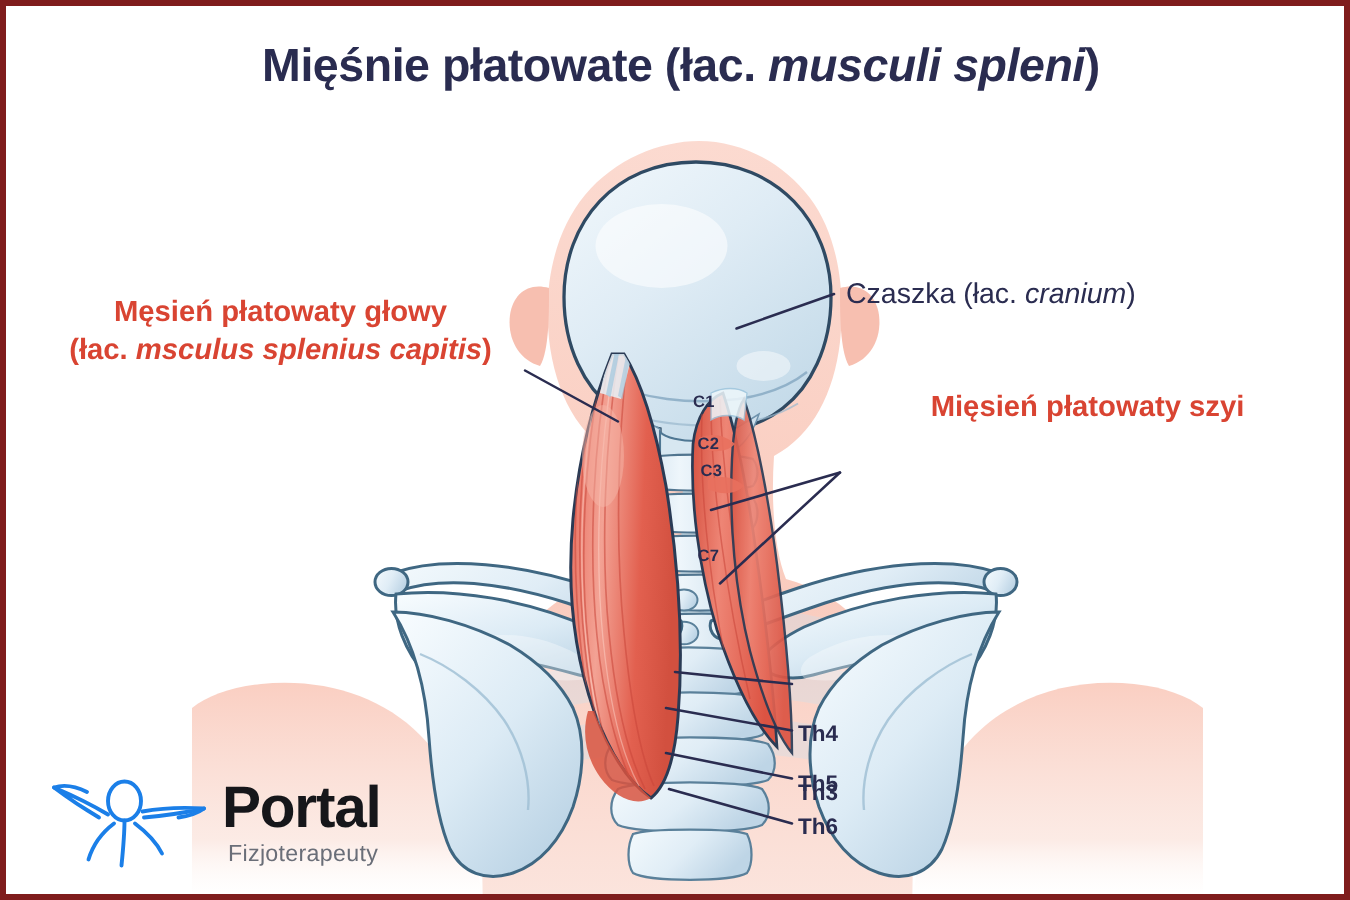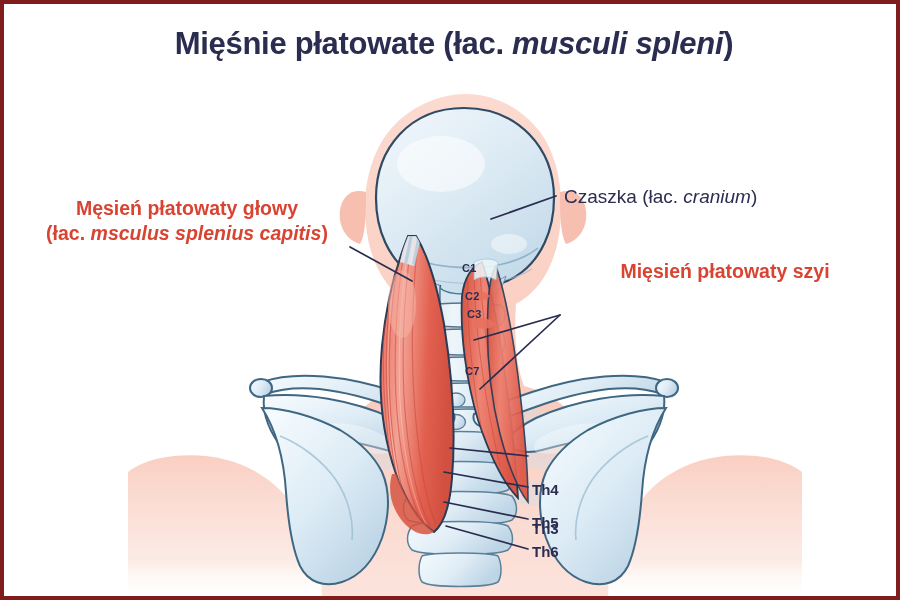--- a/index.html
+++ b/index.html
@@ -412,15 +412,31 @@
         <div class="vert-label" style="left: 458px; top: 258px;">C1</div>
         <div class="vert-label" style="left: 461px; top: 286px;">C2</div>
         <div class="vert-label" style="left: 463px; top: 304px;">C3</div>
         <div class="vert-label" style="left: 461px; top: 361px; text-align: center;">C7</div>
         <div class="vert-label th" style="left: 528px; top: 472px; margin-top: 44px;">Th3</div>
         <div class="vert-label th" style="left: 528px; top: 477px;">Th4</div>
         <div class="vert-label th" style="left: 528px; top: 510px;">Th5</div>
         <div class="vert-label th" style="left: 528px; top: 539px;">Th6</div>
       </div>
 
+    <div id="logo">
+      <svg id="logo-mark" viewBox="0 0 120 72">
+        <g fill="none" stroke="#1b7fe8" stroke-width="2.6" stroke-linecap="round" stroke-linejoin="round">
+          <ellipse cx="57" cy="23" rx="11" ry="13" fill="none"></ellipse>
+          <path d="M57,36 C57,46 56,56 55,66"></path>
+          <path d="M50,38 C42,44 36,52 33,62"></path>
+          <path d="M64,38 C72,44 78,50 82,58"></path>
+          <path d="M46,32 C36,26 24,20 10,14 C18,20 28,27 40,34"></path>
+          <path d="M10,14 C16,12 24,13 32,17"></path>
+          <path d="M69,30 C80,28 94,27 110,28 C96,31 82,33 70,34"></path>
+          <path d="M110,28 C106,31 100,33 93,34"></path>
+        </g>
+      </svg>
+      <div id="logo-word">Portal</div>
+      <div id="logo-sub">Fizjoterapeuty</div>
+    </div>
 
   </div>
 </div>
 
 </body></html>

